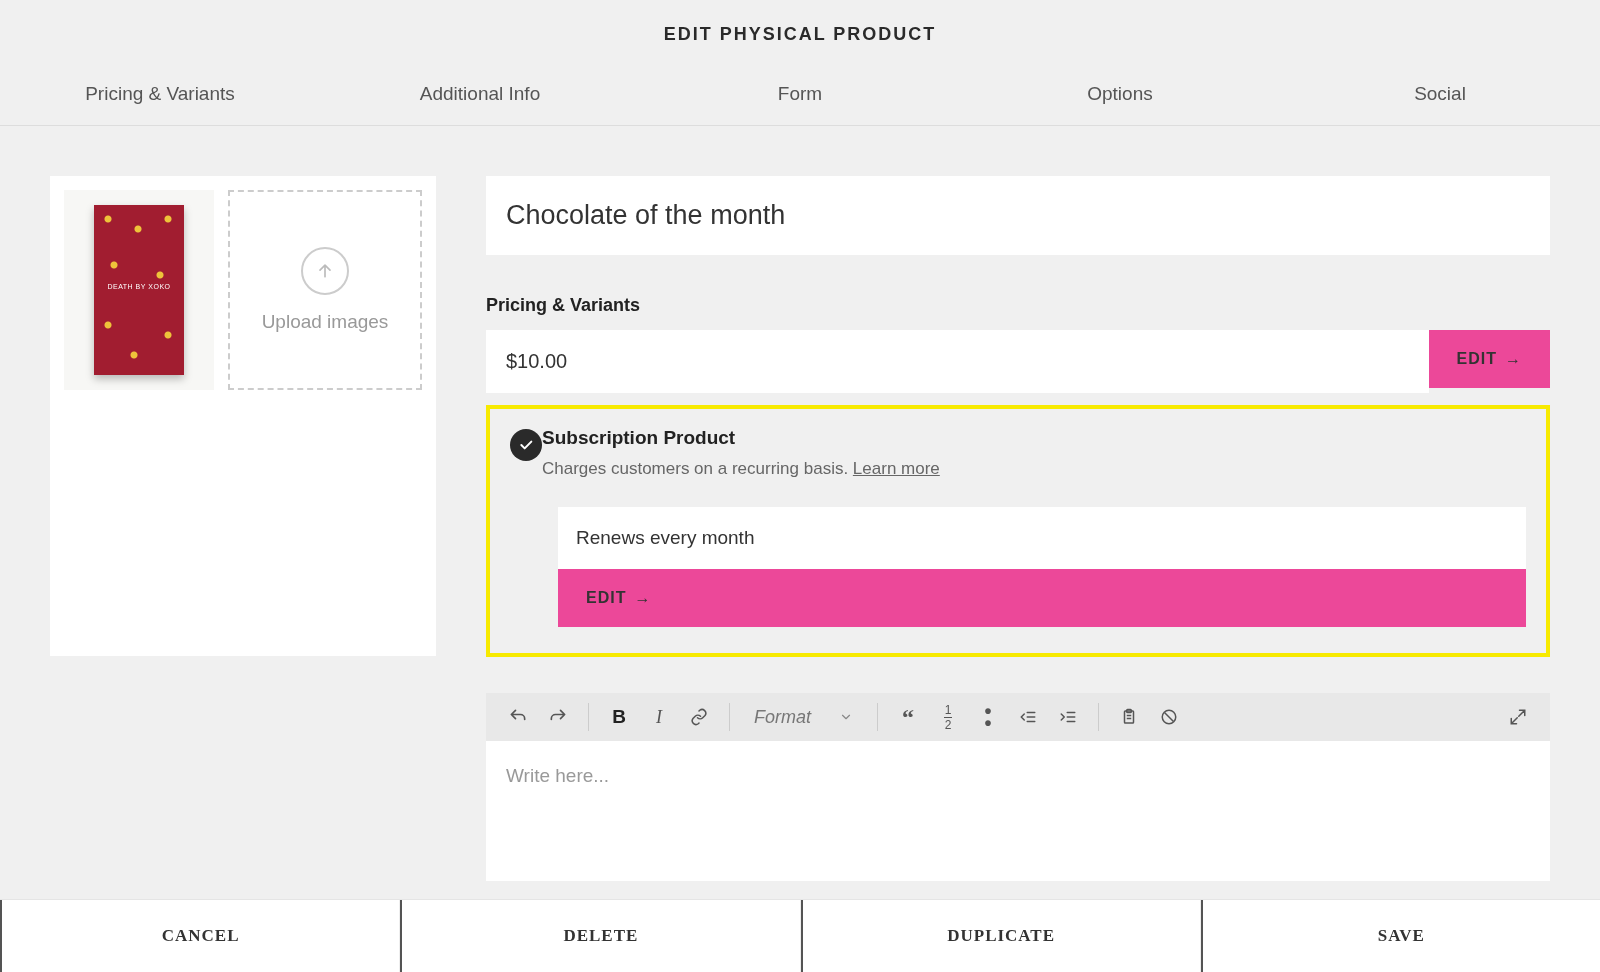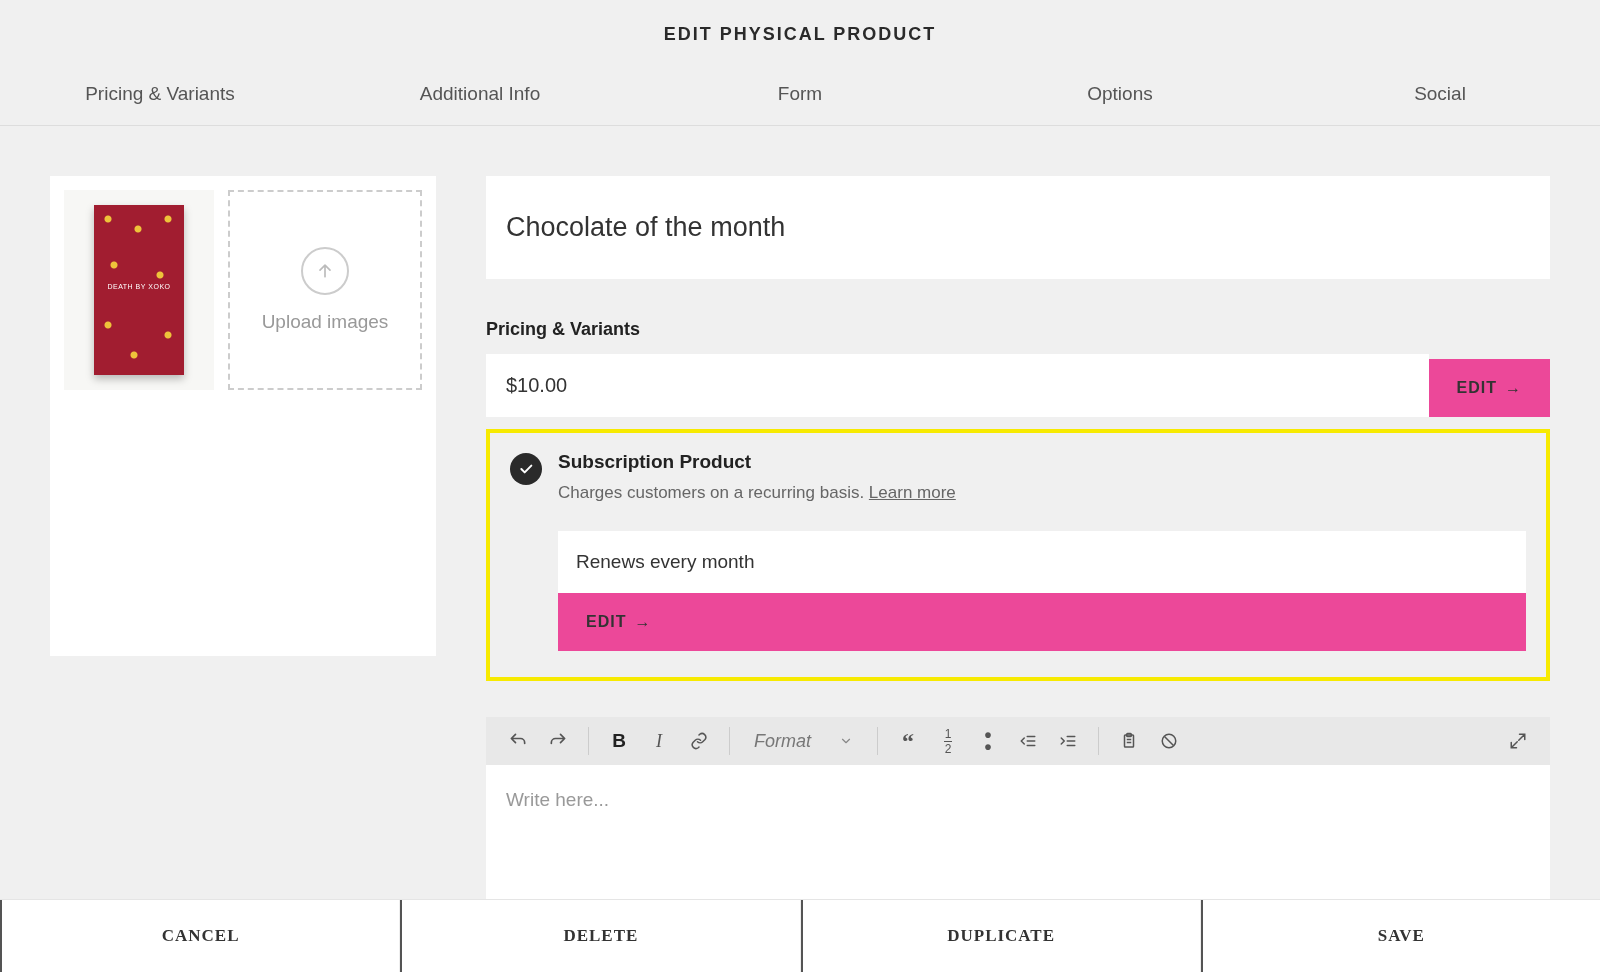--- a/index.html
+++ b/index.html
@@ -119,36 +119,36 @@
     justify-content: center;
     margin-bottom: 16px;
   }
   .right-col {
     flex: 1;
     display: flex;
     flex-direction: column;
   }
   .product-name {
     background: #fff;
-    padding: 36px 20px;
+    padding: 24px 20px;
     font-size: 27px;
     color: #333;
     border: none;
     width: 100%;
     outline: none;
   }
   .section-label {
     font-size: 18px;
     font-weight: 600;
     color: #222;
     margin: 40px 0 14px 0;
   }
   .row {
     display: flex;
-    align-items: flex-end;
+    align-items: flex-start;
   }
   .price-row .price-val {
     flex: 1;
     background: #fff;
     padding: 20px 20px;
     font-size: 20px;
     color: #333;
   }
   .edit-btn {
     background: #ec4899;
@@ -165,21 +165,20 @@
   }
   .highlight-box {
     border: 4px solid #f7ea00;
     padding: 18px 20px 26px 20px;
     margin-top: 12px;
     background: transparent;
   }
   .sub-head {
     display: flex;
     align-items: flex-start;
-    gap: 16px;
   }
   .check-circle {
     width: 32px;
     height: 32px;
     background: #2a2a2a;
     border-radius: 50%;
     display: flex;
     align-items: center;
     justify-content: center;
     flex-shrink: 0;

